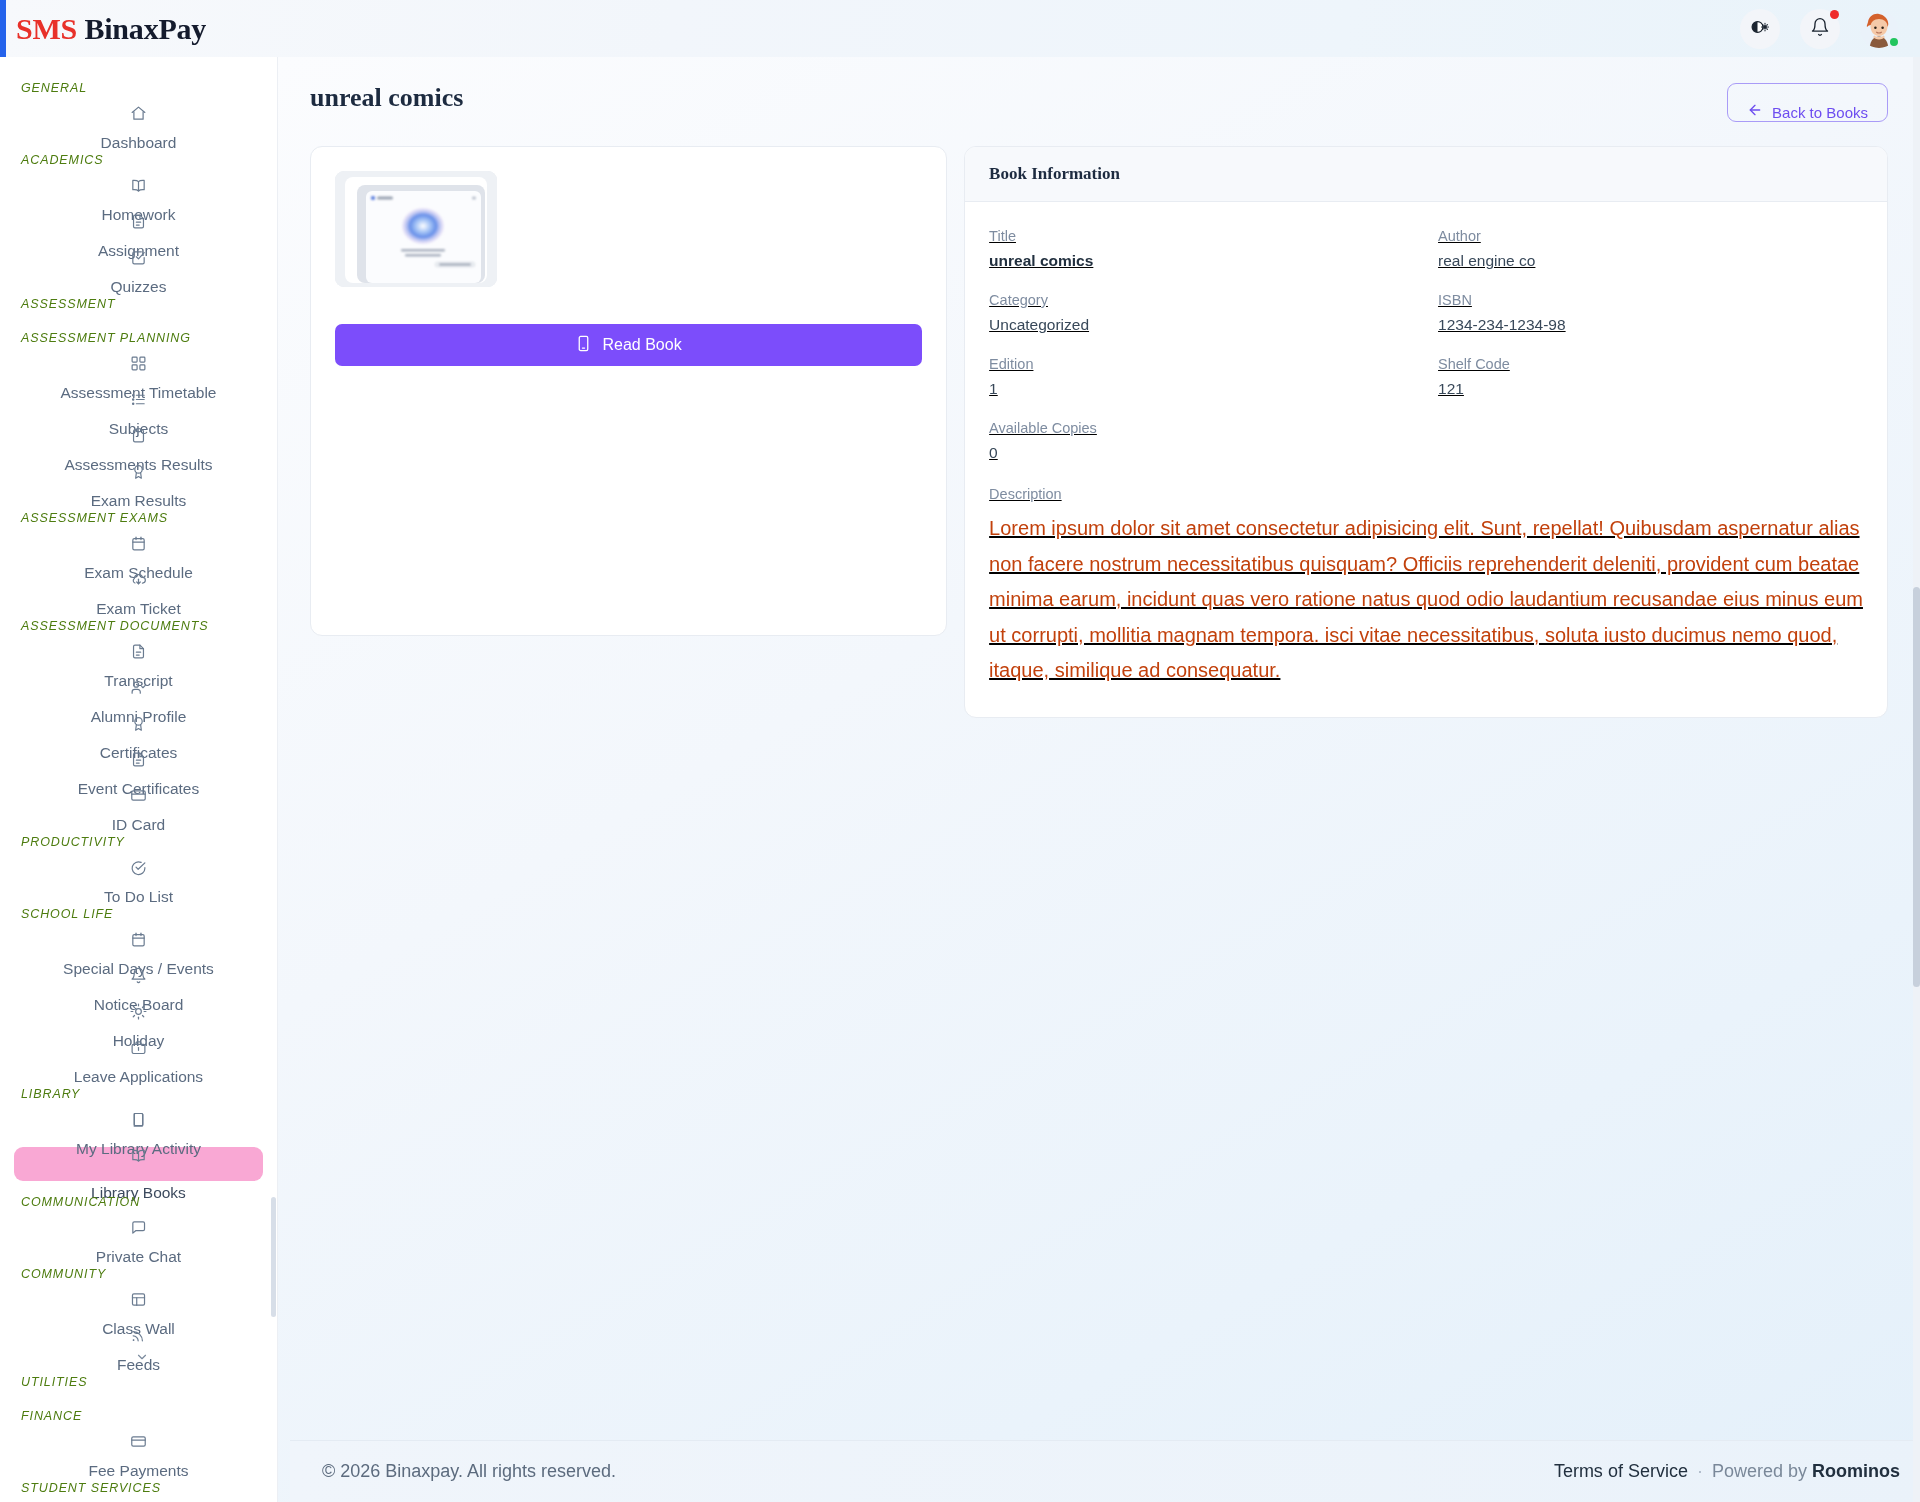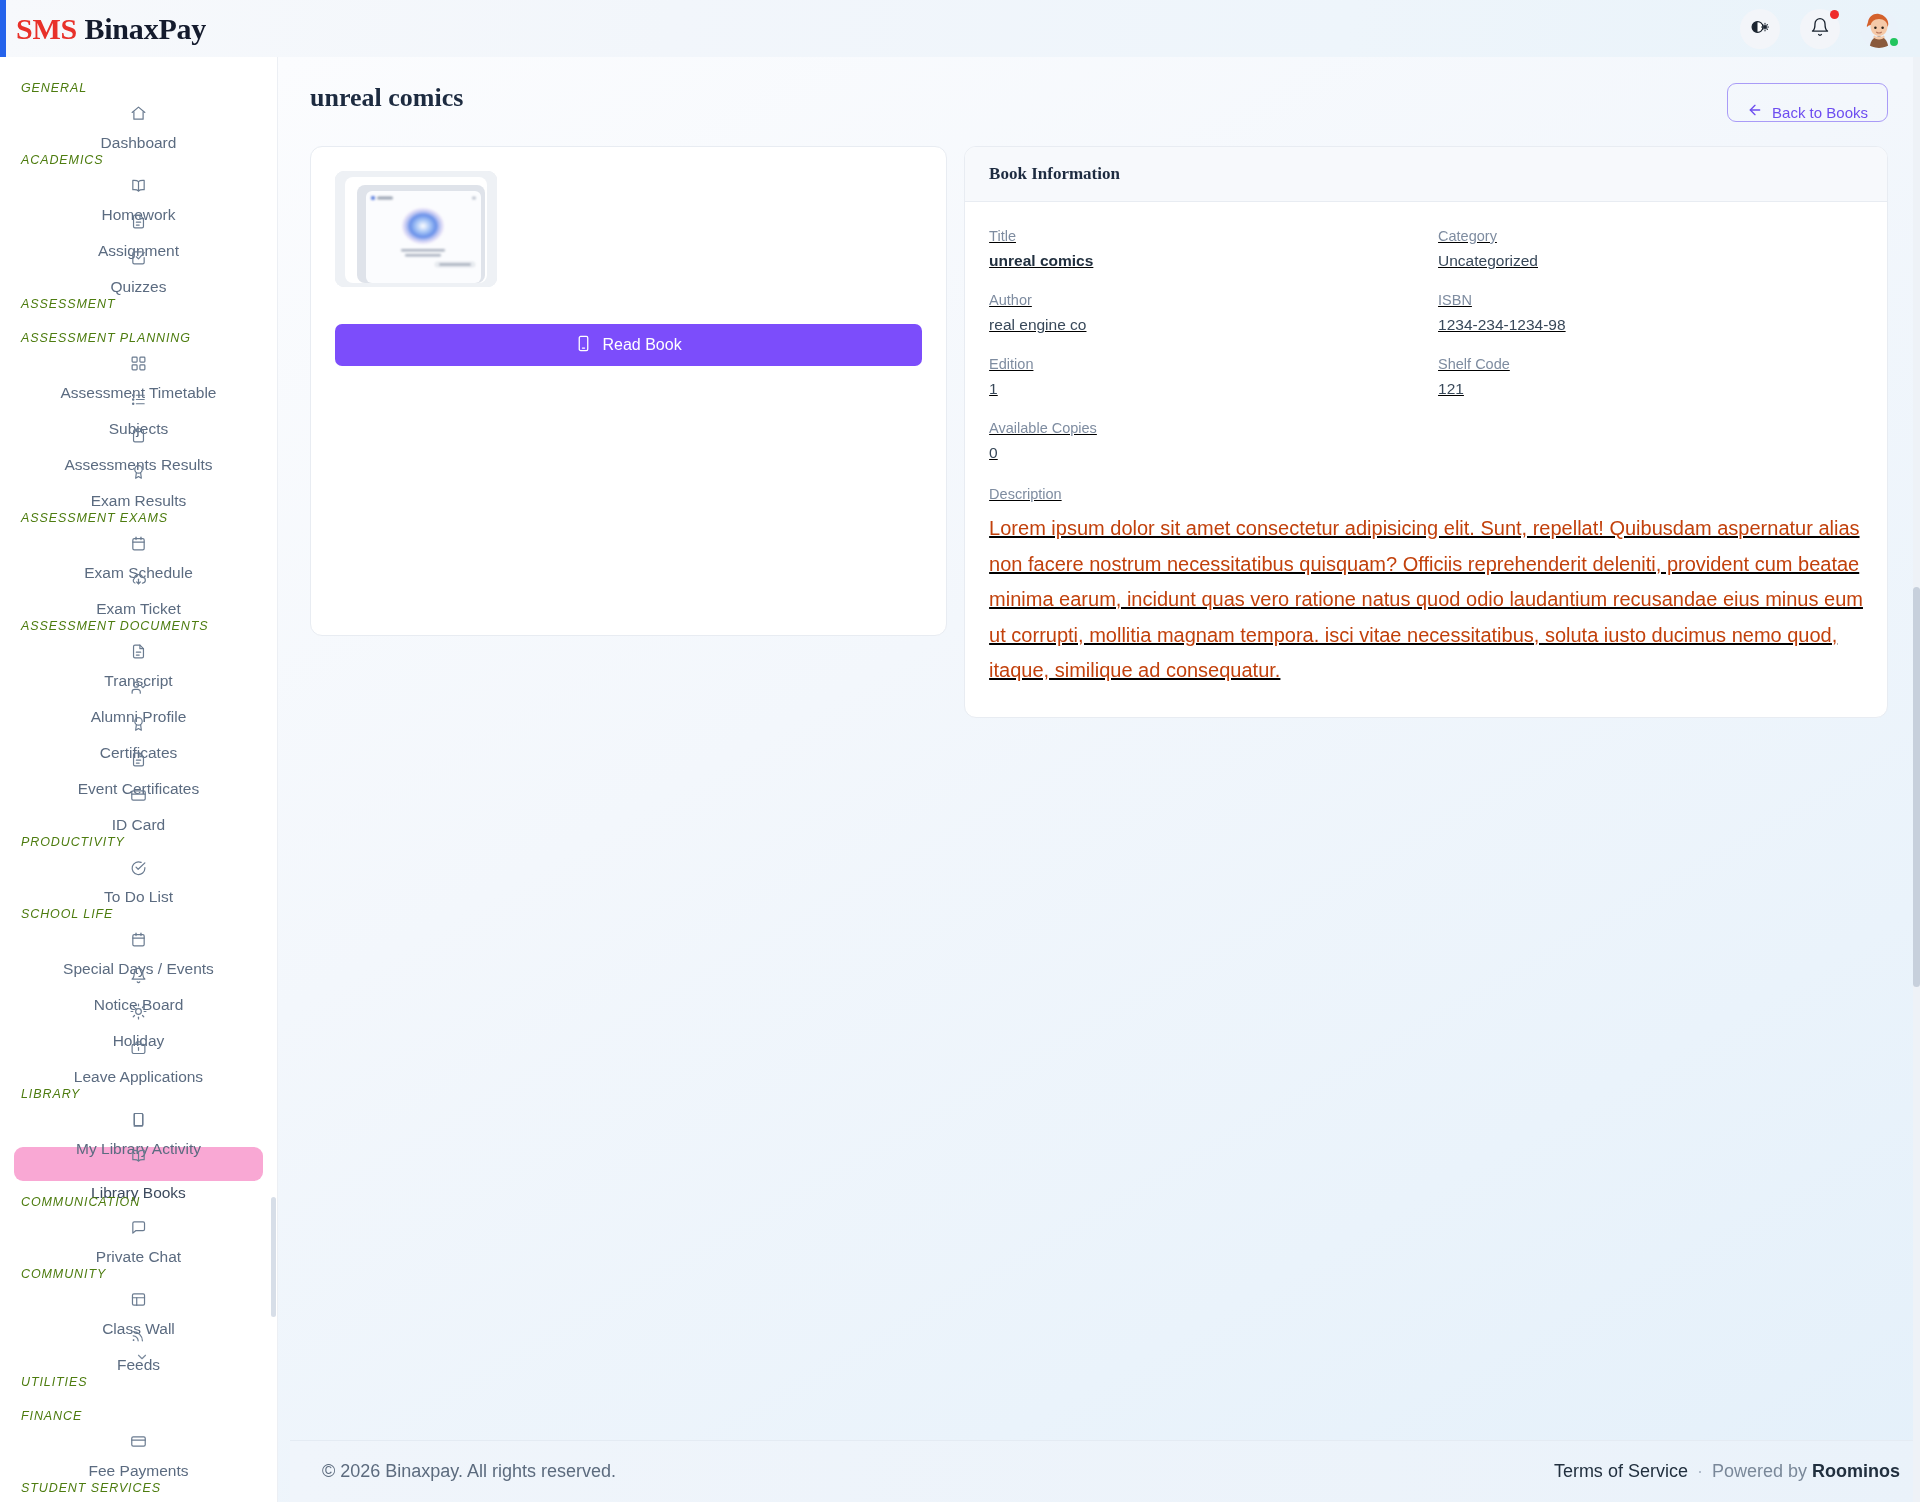--- a/index.html
+++ b/index.html
@@ -713,26 +713,26 @@
 
     <section class="info-card">
       <div class="info-head">Book Information</div>
       <div class="info-body">
         <div class="field-grid" id="field-grid">
             <div>
               <div class="field-label">Title</div>
               <div class="field-value strong">unreal comics</div>
             </div>
             <div>
+              <div class="field-label">Author</div>
+              <div class="field-value">real engine co</div>
+            </div>
+            <div>
               <div class="field-label">Category</div>
               <div class="field-value">Uncategorized</div>
-            </div>
-            <div>
-              <div class="field-label">Author</div>
-              <div class="field-value">real engine co</div>
             </div>
             <div>
               <div class="field-label">ISBN</div>
               <div class="field-value">1234-234-1234-98</div>
             </div>
             <div>
               <div class="field-label">Edition</div>
               <div class="field-value">1</div>
             </div>
             <div>

